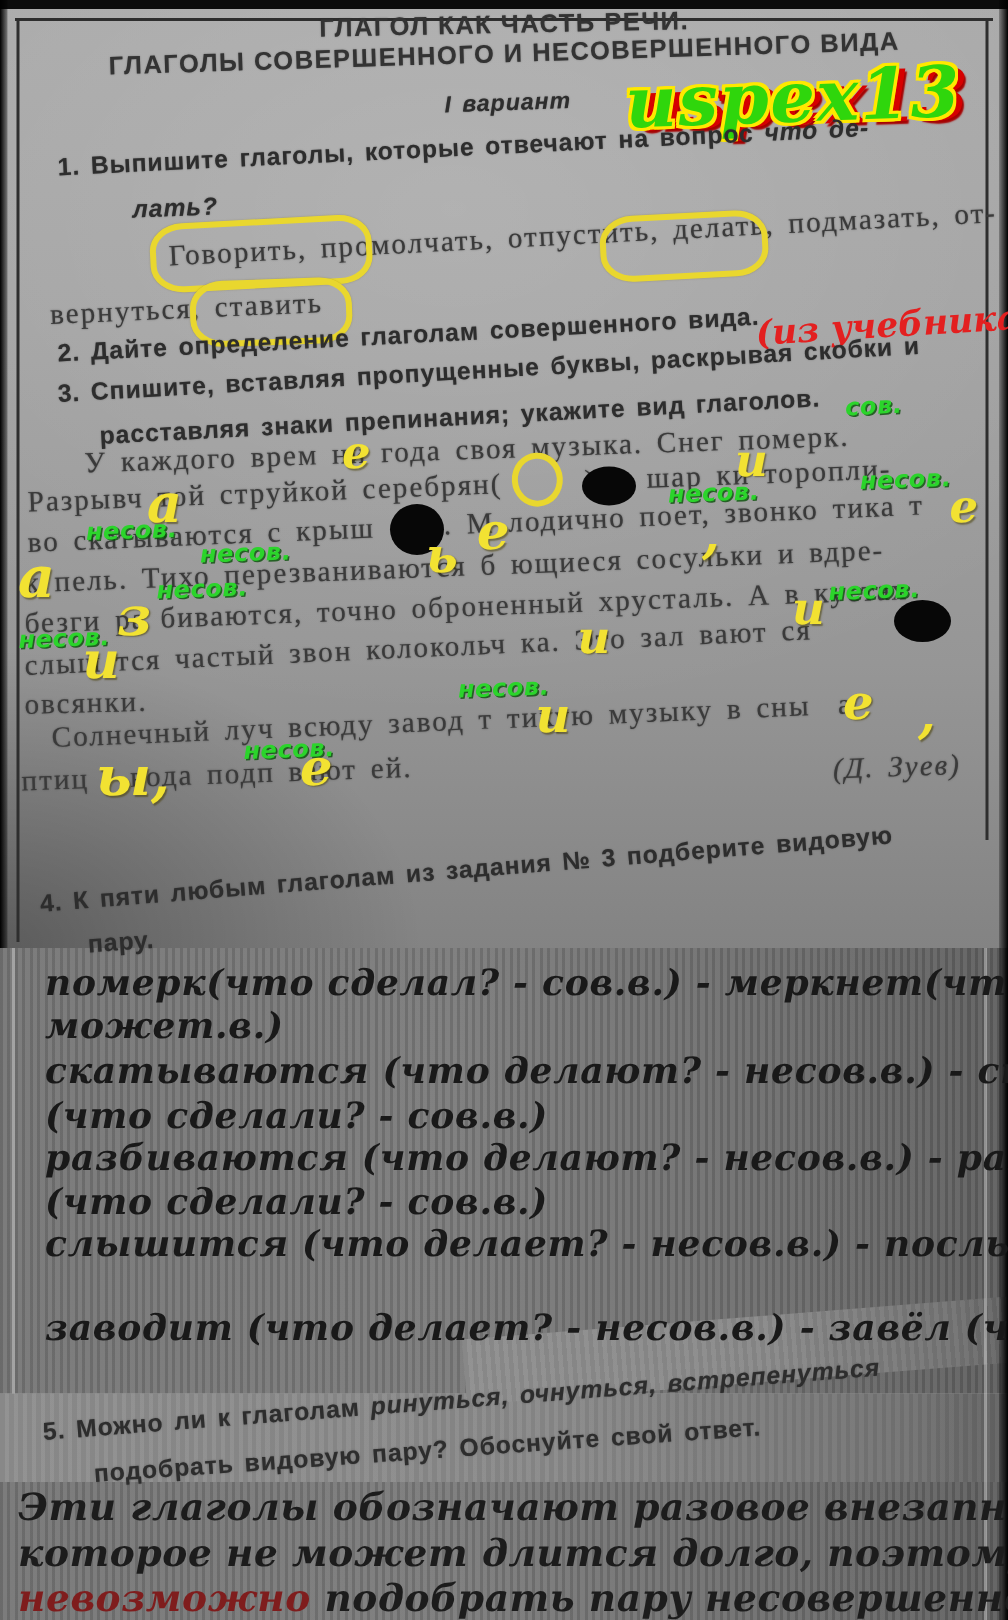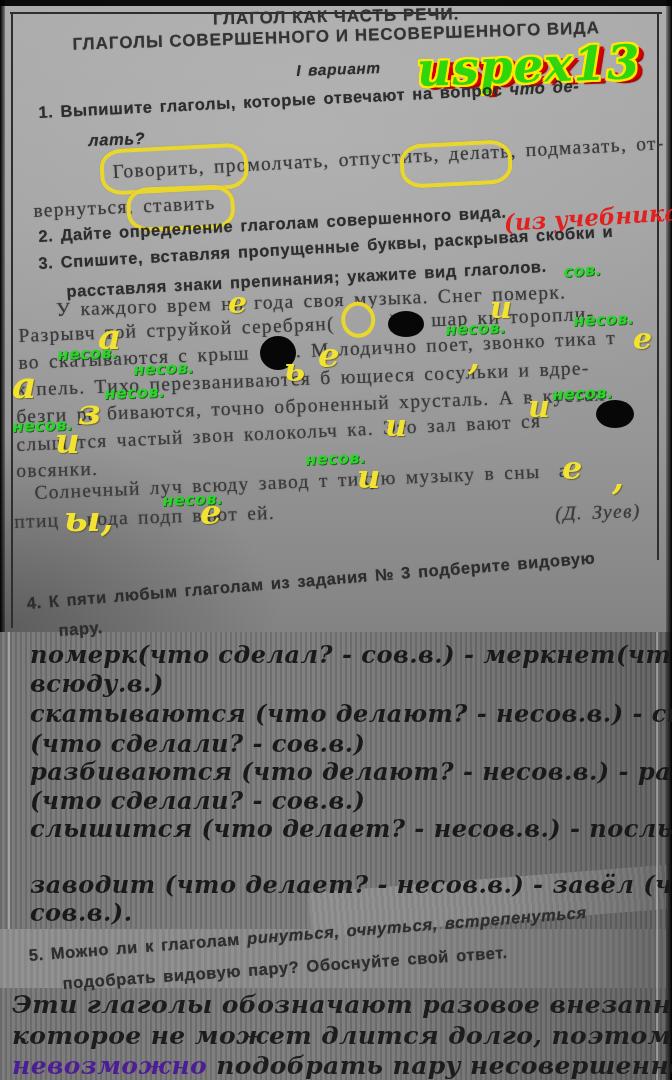--- a/index.html
+++ b/index.html
@@ -126,29 +126,28 @@
   <div class="abs y" style="left:562px;top:452px;font-size:32px;">е</div>
   <div class="abs y" style="left:612px;top:460px;font-size:34px;">,</div>
   <div class="abs g" style="left:162px;top:493px;transform:rotate(-2deg);">несов.</div>
   <div class="abs y" style="left:64px;top:500px;font-size:36px;">ы,</div>
   <div class="abs y" style="left:200px;top:495px;font-size:34px;">е</div>
 
   <div class="abs tl" style="left:26px;top:594px;transform:rotate(-4.6deg);">4. К пяти любым глаголам из задания № 3 подберите видовую</div>
   <div class="abs tl" style="left:58px;top:621px;transform:rotate(-4deg);">пару.</div>
 
   <div class="abs hw" style="left:30px;top:640px;">померк(что сделал? - сов.в.) - меркнет(что делает? -</div>
-  <div class="abs hw" style="left:30px;top:669px;">всюду.в.)</div>
+  <div class="abs hw" style="left:30px;top:669px;">может.в.)</div>
   <div class="abs hw" style="left:30px;top:699px;">скатываются (что делают? - несов.в.) - скатились</div>
   <div class="abs hw" style="left:30px;top:729px;">(что сделали? - сов.в.)</div>
   <div class="abs hw" style="left:30px;top:757px;">разбиваются (что делают? - несов.в.) - разбились</div>
   <div class="abs hw" style="left:30px;top:786px;">(что сделали? - сов.в.)</div>
   <div class="abs hw" style="left:30px;top:814px;">слышится (что делает? - несов.в.) - послышится</div>
   <div class="abs hw" style="left:30px;top:870px;">заводит (что делает? - несов.в.) - завёл (что сделал?</div>
-  <div class="abs hw" style="left:30px;top:898px;">сов.в.).</div>
 
   <div class="abs tl" style="left:28px;top:946px;transform:rotate(-4.4deg);"><span>5. Можно ли к глаголам </span><span class="ital">ринуться, очнуться, встрепенуться</span></div>
   <div class="abs tl" style="left:62px;top:974px;transform:rotate(-4deg);">подобрать видовую пару? Обоснуйте свой ответ.</div>
 
   <div class="abs bw" style="left:12px;top:990px;">Эти глаголы обозначают разовое внезапное действие,</div>
   <div class="abs bw" style="left:12px;top:1021px;">которое не может длится долго, поэтому к ним</div>
-  <div class="abs bw" style="left:12px;top:1051px;"><span style="color:#4c1d95;">невозможно</span><span> подобрать пару несовершенного вида.</span></div>
+  <div class="abs bw" style="left:12px;top:1051px;"><span style="color:#7f1d1d;">невозможно</span><span> подобрать пару несовершенного вида.</span></div>
 
 </div>
 
 </body></html>

